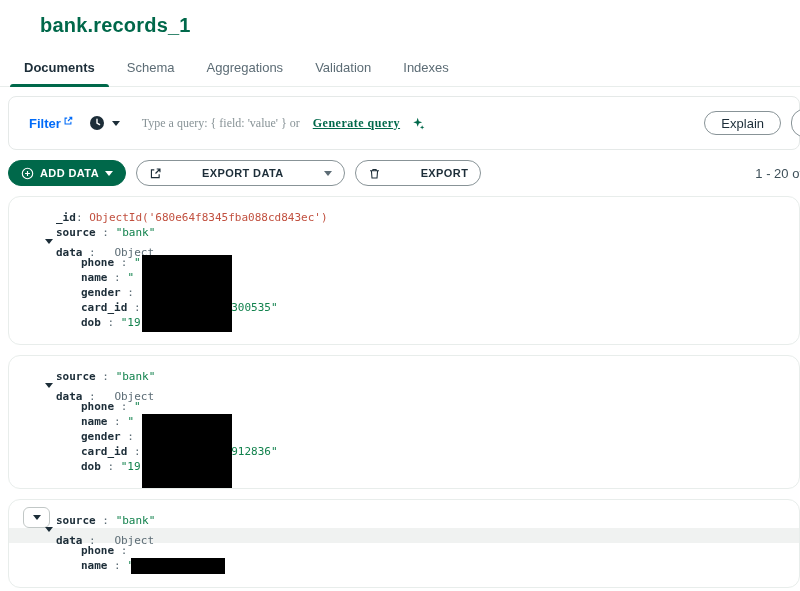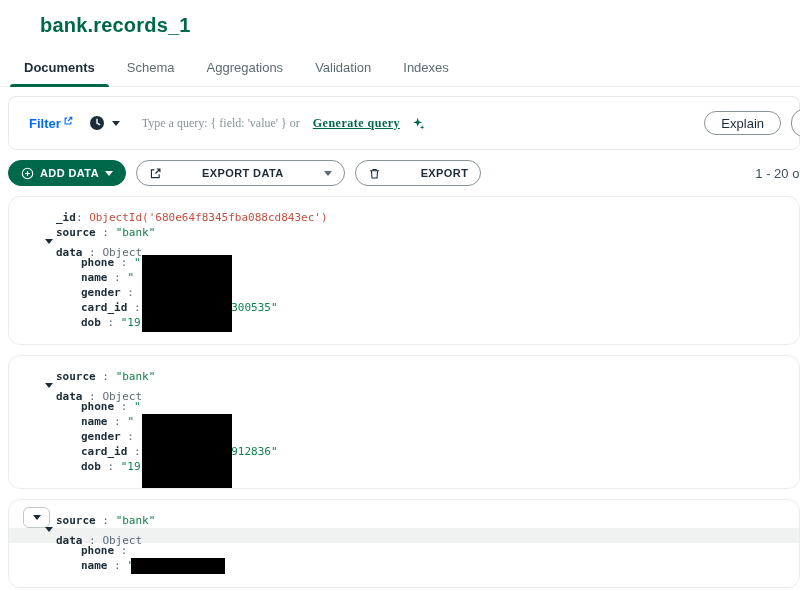--- a/index.html
+++ b/index.html
@@ -54,21 +54,21 @@
   .doc-line { font-family:"DejaVu Sans Mono", monospace; font-size:11px; line-height:15px;
     height:15px; white-space:pre; }
   .l1 { padding-left:47px; }
   .l1c { padding-left:36px; }
   .l2 { padding-left:72px; }
   .row-hover { background:#F0F2F1; }
   .fname { font-weight:700; color:#1C2D38; }
   .sep { color:#5C6C75; }
   .v-oid { color:#C1503F; }
   .v-str { color:#12824D; }
-  .v-obj { color:#5C6C75; }
+  .v-obj { color:#5C6C75;margin-left:12px; }
   .caret-exp { display:inline-block; width:0; height:0; border-left:4px solid transparent;
     border-right:4px solid transparent; border-top:5px solid #1C2D38; margin-right:3px;
     transform:translateY(-1px); cursor:pointer; }
   .caret-exp::after { content:""; display:inline-block; width:4px; }
   .gap-spacer { display:inline-block; }
   .redact { position:absolute; background:#000; }
   .expand-btn { position:absolute; left:14px; top:7px; width:27px; height:21px;
     background:#fff; border:1px solid #C1C7C6; border-radius:6px; display:flex;
     align-items:center; justify-content:center; cursor:pointer; }
   .expand-btn .tri { width:0; height:0; border-left:4px solid transparent;

